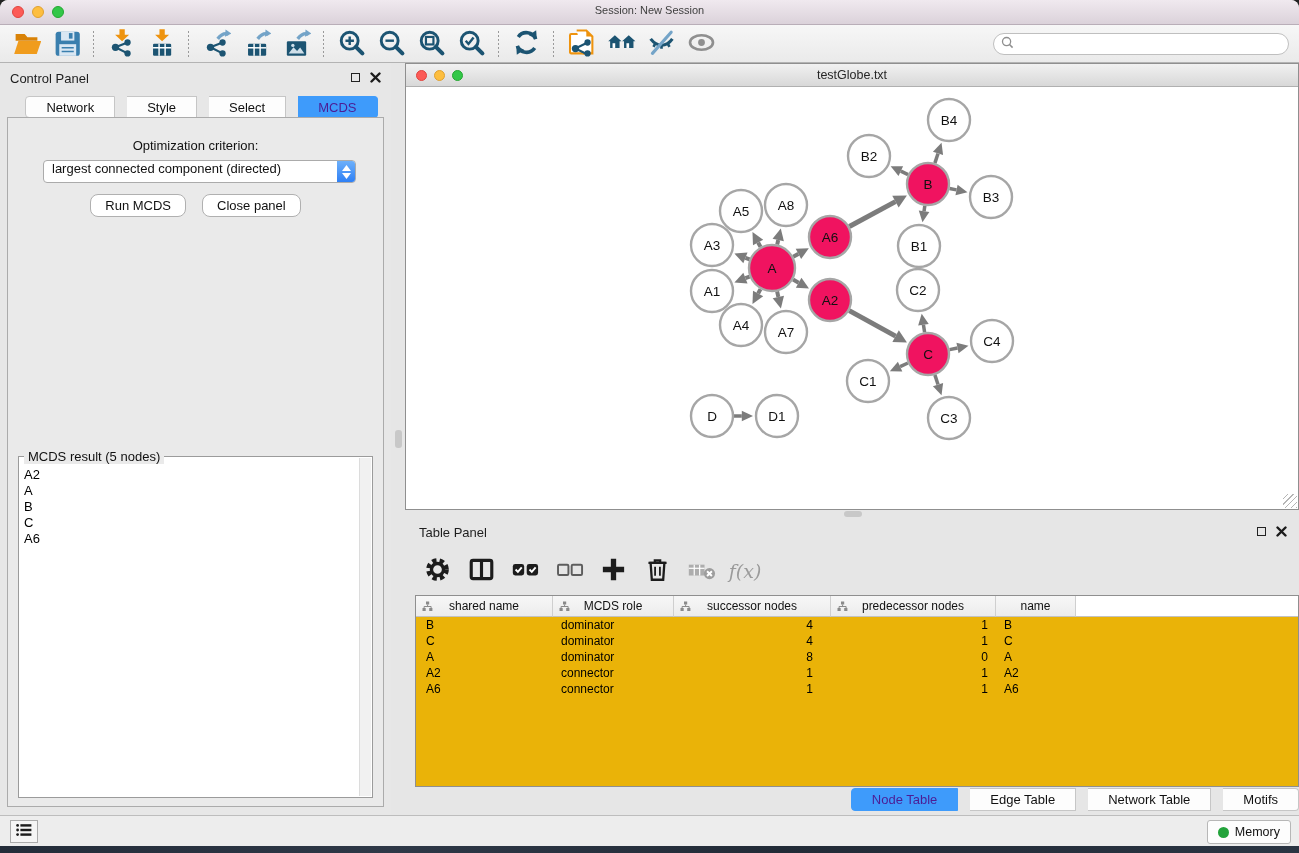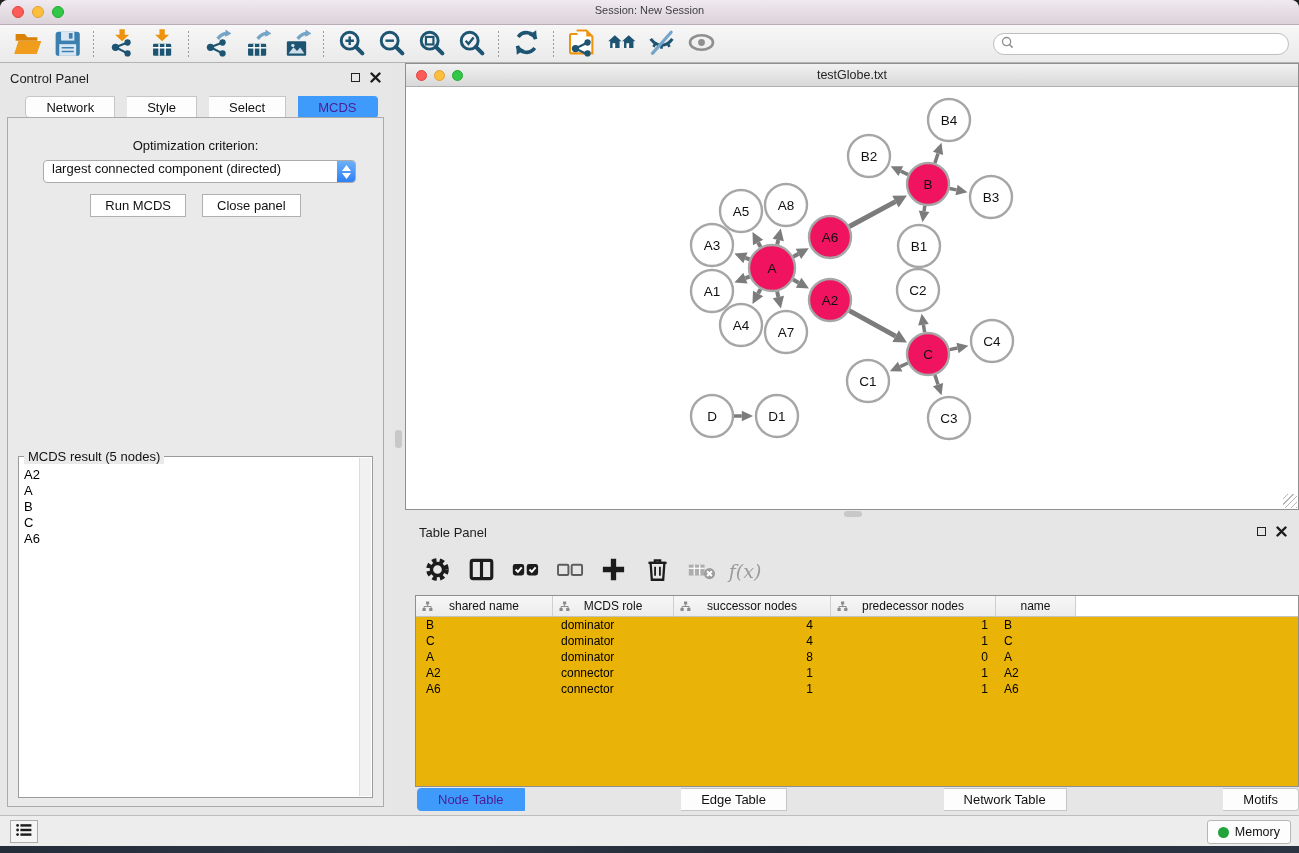--- a/index.html
+++ b/index.html
@@ -53,21 +53,21 @@
     border:1px solid #ababab; background:#eaeaea; }
   .opt-label { position:absolute; left:0; width:100%; top:20px; text-align:center;
     font-size:13px; color:#111; }
   .dropdown { position:absolute; left:35px; top:42px; width:313px; height:23px;
     background:#fff; border:1px solid #ababab; border-radius:4px; display:flex; }
   .dropdown .val { flex:1; font-size:13px; padding-left:8px; color:#111; white-space:nowrap;
     overflow:hidden;}
   .dd-stepper { width:18px; height:21px; border-radius:0 3px 3px 0;
     background:linear-gradient(#6db0fa,#2f80f5); display:flex; flex-direction:column;
     align-items:center; justify-content:center; gap:2px; }
-  .btn { background:#fff; border:1px solid #b0b0b0; border-radius:0; height:23px;
+  .btn { background:#fff; border:1px solid #b0b0b0; border-radius:8px; height:23px;
     font-size:13px; color:#111; padding:0 14px; font-family:inherit; cursor:default;}
   .cp-btnrow { position:absolute; left:0; top:76px; width:100%; display:flex;
     justify-content:center; gap:16px; }
   .result-box { position:absolute; left:10px; top:338px; width:355px; height:342px;
     border:1px solid #9b9b9b; background:#fff; }
   .result-legend { position:absolute; left:5px; top:-8px; background:#eaeaea;
     padding:0 4px; font-size:13px; color:#111; }
   .result-list { position:absolute; left:0; top:4px; bottom:2px; right:14px;
     padding:6px 0 0 5px; font-size:13px; line-height:16px; color:#000; overflow:hidden;}
   .result-scroll { position:absolute; right:1px; top:1px; bottom:1px; width:12px;
@@ -107,21 +107,21 @@
   .th { position:relative; background:linear-gradient(#f7f7f7,#ececec);
     border-right:1px solid #cfcfcf; border-bottom:1px solid #c2c2c2;
     font-size:12px; line-height:20px; text-align:center; color:#111; }
   .th .tree-ic { position:absolute; left:6px; top:5px; }
   .th.filler { background:#fff; border-right:none; }
   .tp-row { height:16px; font-size:12px; line-height:16px; color:#000; }
   .td { white-space:nowrap; overflow:hidden; }
   .td.c0 { padding-left:10px; } .td.c1 { padding-left:8px; }
   .td.c2 { text-align:right; padding-right:18px; } .td.c3 { text-align:right; padding-right:8px; }
   .td.c4 { padding-left:8px; }
-  .tp-tabs { position:absolute; left:0; top:269px; width:100%; display:flex; justify-content:space-between; }
+  .tp-tabs { position:absolute; left:0; top:269px; width:100%; display:flex; justify-content:flex-end; }
   .tp-tabs .tab { height:23px; line-height:22px; }
 
   
   .statusbar { position:absolute; left:0; top:815px; width:1299px; height:31px;
     background:#ededed; border-top:1px solid #bdbdbd; }
   .list-btn { position:absolute; left:10px; top:4px; width:28px; height:23px;
     background:#f5f5f5; border:1px solid #ababab; display:flex; align-items:center;
     justify-content:center; }
   .memory-btn { position:absolute; right:8px; top:4px; height:24px; background:#fdfdfd;
     border:1px solid #b7b7b7; border-radius:3px; display:flex; align-items:center; gap:6px;

